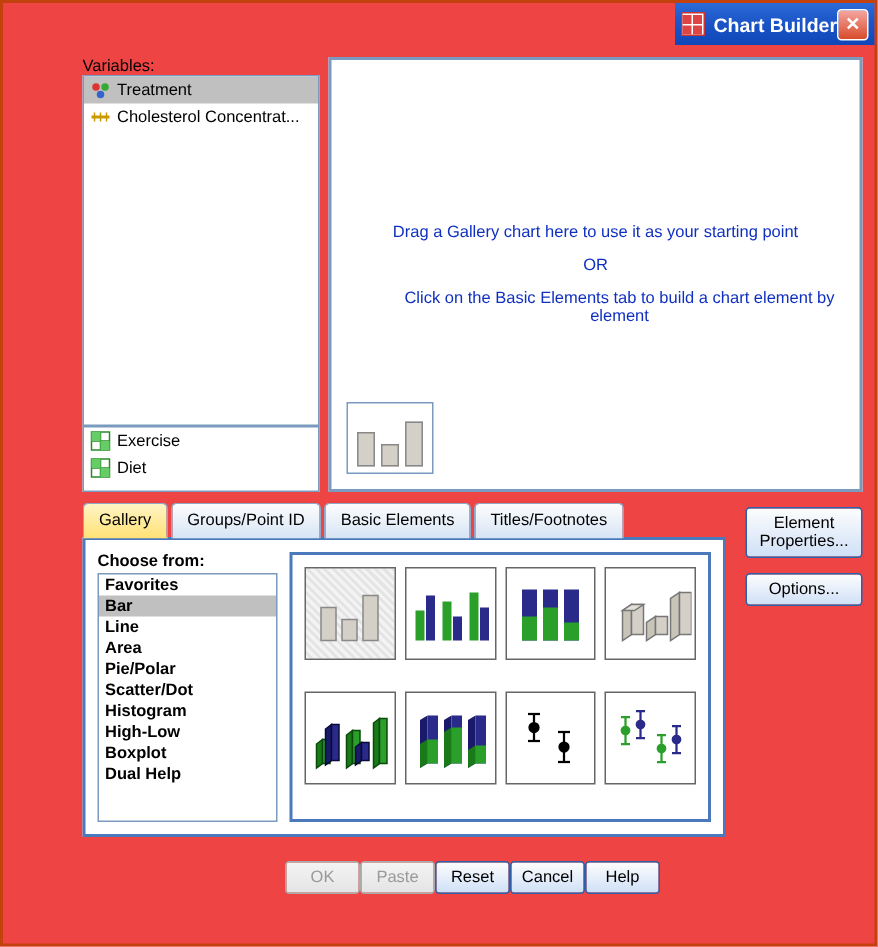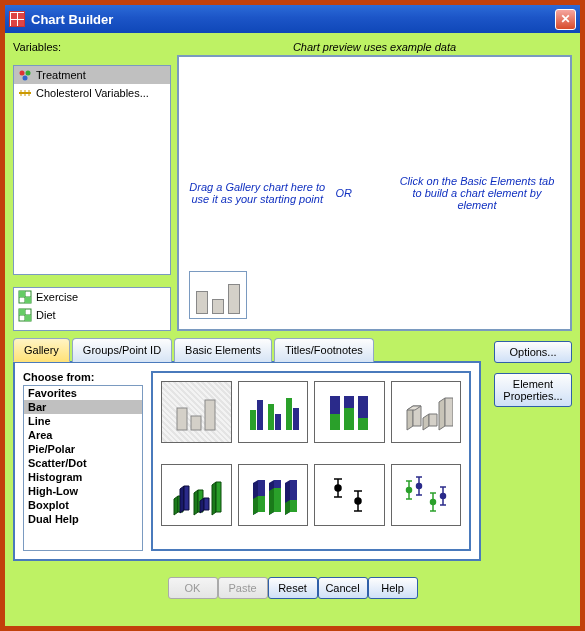--- a/index.html
+++ b/index.html
@@ -1,35 +1,35 @@
 <!DOCTYPE html>
 <html><head>
 <meta charset="utf-8">
 <style>
 * { box-sizing: border-box; margin: 0; padding: 0; font-family: Tahoma, Arial, sans-serif; font-size: 11px; }
 body { background: #fff; width: 585px; height: 631px; overflow: hidden; }
-.window { width: 585px; height: 631px; border: 5px solid #c2410c; background: #bef264; display: flex; flex-direction: column; }
+.window { width: 585px; height: 631px; border: 2px solid #c2410c; background: #ef4444; display: flex; flex-direction: column; align-items: flex-end; }
 .titlebar { height: 28px; background: linear-gradient(to bottom, #2b6bd8, #1c55c7 45%, #0f47b8); display: flex; align-items: center; padding: 0 4px; color: #fff; }
 .titlebar .appicon { width: 16px; height: 16px; background: #fff; margin-right: 6px; display: inline-flex; flex-wrap: wrap; border: 1px solid #c33; }
 .titlebar .appicon span { width: 6px; height: 6px; background: #d44; margin: 0.5px; }
 .titlebar .title { font-weight: bold; font-size: 13px; flex: 1; }
 .closebtn { width: 21px; height: 21px; background: linear-gradient(to bottom,#f5a6a0,#d74b2b); border: 1px solid #fff; border-radius: 3px; color: #fff; display: flex; align-items: center; justify-content: center; font-weight: bold; font-size: 12px; cursor: pointer; }
 .content { flex: 1; padding: 8px; display: flex; flex-direction: column; gap: 6px; }
 .top-row { display: flex; gap: 6px; height: 290px; }
-.left-col { width: 158px; display: flex; flex-direction: column; gap: 12px; }
+.left-col { width: 158px; display: flex; flex-direction: column; gap: 0; }
 .varlabel { color: #000; }
 .varlist { flex: 1; background: #fff; border: 1px solid #7a9ac0; overflow: auto; }
 .varlist2 { height: 44px; background: #fff; border: 1px solid #7a9ac0; overflow: auto; }
 .varitem { padding: 2px 4px; display: flex; align-items: center; gap: 4px; cursor: pointer; white-space: nowrap; overflow: hidden; }
 .varitem.sel { background: #c0c0c0; }
 .vicon { width: 14px; height: 14px; display: inline-block; flex-shrink: 0; }
 .vicon.nom svg, .vicon.scale svg, .vicon.grid svg { width: 14px; height: 14px; }
 .right-col { flex: 1; display: flex; flex-direction: column; }
 .previewlabel { text-align: center; font-style: italic; color: #000; margin-bottom: 2px; }
-.preview { flex: 1; background: #fff; border: 2px solid #7a9ac0; position: relative; display: flex; flex-direction: row; align-items: center; justify-content: center; padding: 10px; gap: 10px; color: #1030c0; text-align: center; font-style: italic; }
+.preview { flex: 1; background: #fff; border: 2px solid #7a9ac0; position: relative; display: flex; flex-direction: column; align-items: center; justify-content: center; padding: 10px; gap: 10px; color: #1030c0; text-align: center; }
 .preview .small-thumb { position: absolute; left: 10px; bottom: 10px; width: 58px; height: 48px; border: 1px solid #7a9ac0; background: #fff; display: flex; align-items: flex-end; justify-content: center; gap: 4px; padding: 4px; }
 .preview .small-thumb span { width: 12px; background: #d4d0c8; border: 1px solid #888; }
 .mid-row { display: flex; gap: 11px; }
 .tabs-container { flex: 1; }
 .tabstrip { display: flex; }
 .tab { padding: 5px 10px; border: 1px solid #91a7c5; border-bottom: none; background: linear-gradient(to bottom,#fdfdfd,#d6e4f5); border-radius: 4px 4px 0 0; margin-right: 2px; cursor: pointer; position: relative; top: 1px; }
 .tab.active { background: linear-gradient(to bottom,#fff4c4,#ffe27a); z-index: 2; border-bottom: 1px solid #ffe27a; }
 .tabpanel { border: 2px solid #4a7abc; background: #fff; padding: 8px; height: 200px; display: flex; gap: 8px; }
 .choose-col { width: 120px; display: flex; flex-direction: column; font-weight: bold; }
 .chooselist { flex: 1; border: 1px solid #7a9ac0; background: #fff; overflow: auto; }
@@ -77,21 +77,21 @@
           </div>
           <div class="varitem">
             <span class="vicon scale">
               <svg viewBox="0 0 14 14">
                   <rect x="1" y="6" width="12" height="2" fill="#c90"></rect>
                   <line x1="3" y1="4" x2="3" y2="10" stroke="#c90"></line>
                   <line x1="7" y1="4" x2="7" y2="10" stroke="#c90"></line>
                   <line x1="11" y1="4" x2="11" y2="10" stroke="#c90"></line>
                 </svg>
             </span>
-            <span>Cholesterol Variables...</span>
+            <span>Cholesterol Concentrat...</span>
           </div>
         </div>
         <div class="varlist2">
           <div class="varitem">
             <span class="vicon grid">
               <svg viewBox="0 0 14 14">
                   <rect x="1" y="1" width="12" height="12" fill="none" stroke="#2a8a2a"></rect>
                   <line x1="1" y1="7" x2="13" y2="7" stroke="#2a8a2a"></line>
                   <line x1="7" y1="1" x2="7" y2="13" stroke="#2a8a2a"></line>
                   <rect x="1" y="1" width="6" height="6" fill="#6c6"></rect>
@@ -109,21 +109,20 @@
                   <rect x="1" y="1" width="6" height="6" fill="#6c6"></rect>
                   <rect x="7" y="7" width="6" height="6" fill="#6c6"></rect>
                 </svg>
             </span>
             <span>Diet</span>
           </div>
         </div>
       </div>
 
       <div class="right-col">
-        <div class="previewlabel">Chart preview uses example data</div>
         <div class="preview">
           <div style="max-width:300px;">Drag a Gallery chart here to use it as your starting point</div>
           <div>OR</div>
           <div style="max-width:300px;margin-left:32px;">Click on the Basic Elements tab to build a chart element by element</div>
           <div class="small-thumb">
             <span style="height:60%"></span>
               <span style="height:40%"></span>
               <span style="height:80%"></span>
           </div>
         </div>
@@ -262,22 +261,22 @@
                     <line x1="41" y1="14" x2="47" y2="14"></line>
                     <line x1="41" y1="32" x2="47" y2="32"></line>
                     <circle cx="44" cy="23" r="2.5" fill="#2a2a8a"></circle>
                   </g>
                 </svg>
             </div>
           </div>
         </div>
       </div>
       <div class="side-btns">
+        <div class="btn">Element Properties...</div>
         <div class="btn">Options...</div>
-        <div class="btn">Element Properties...</div>
       </div>
     </div>
 
     <div class="bottom-row">
       <div class="btn disabled">OK</div>
       <div class="btn disabled">Paste</div>
       <div class="btn">Reset</div>
       <div class="btn">Cancel</div>
       <div class="btn">Help</div>
     </div>

